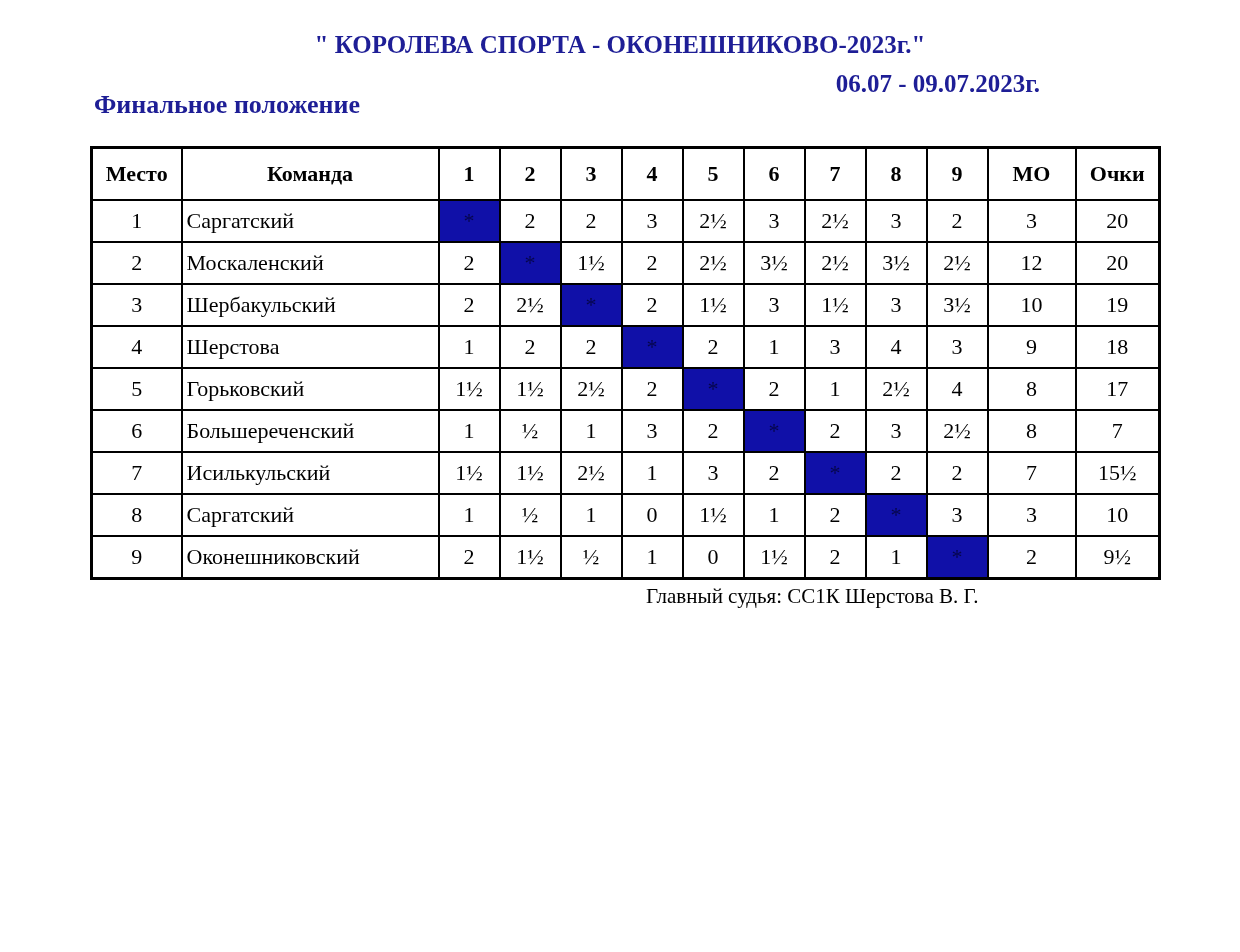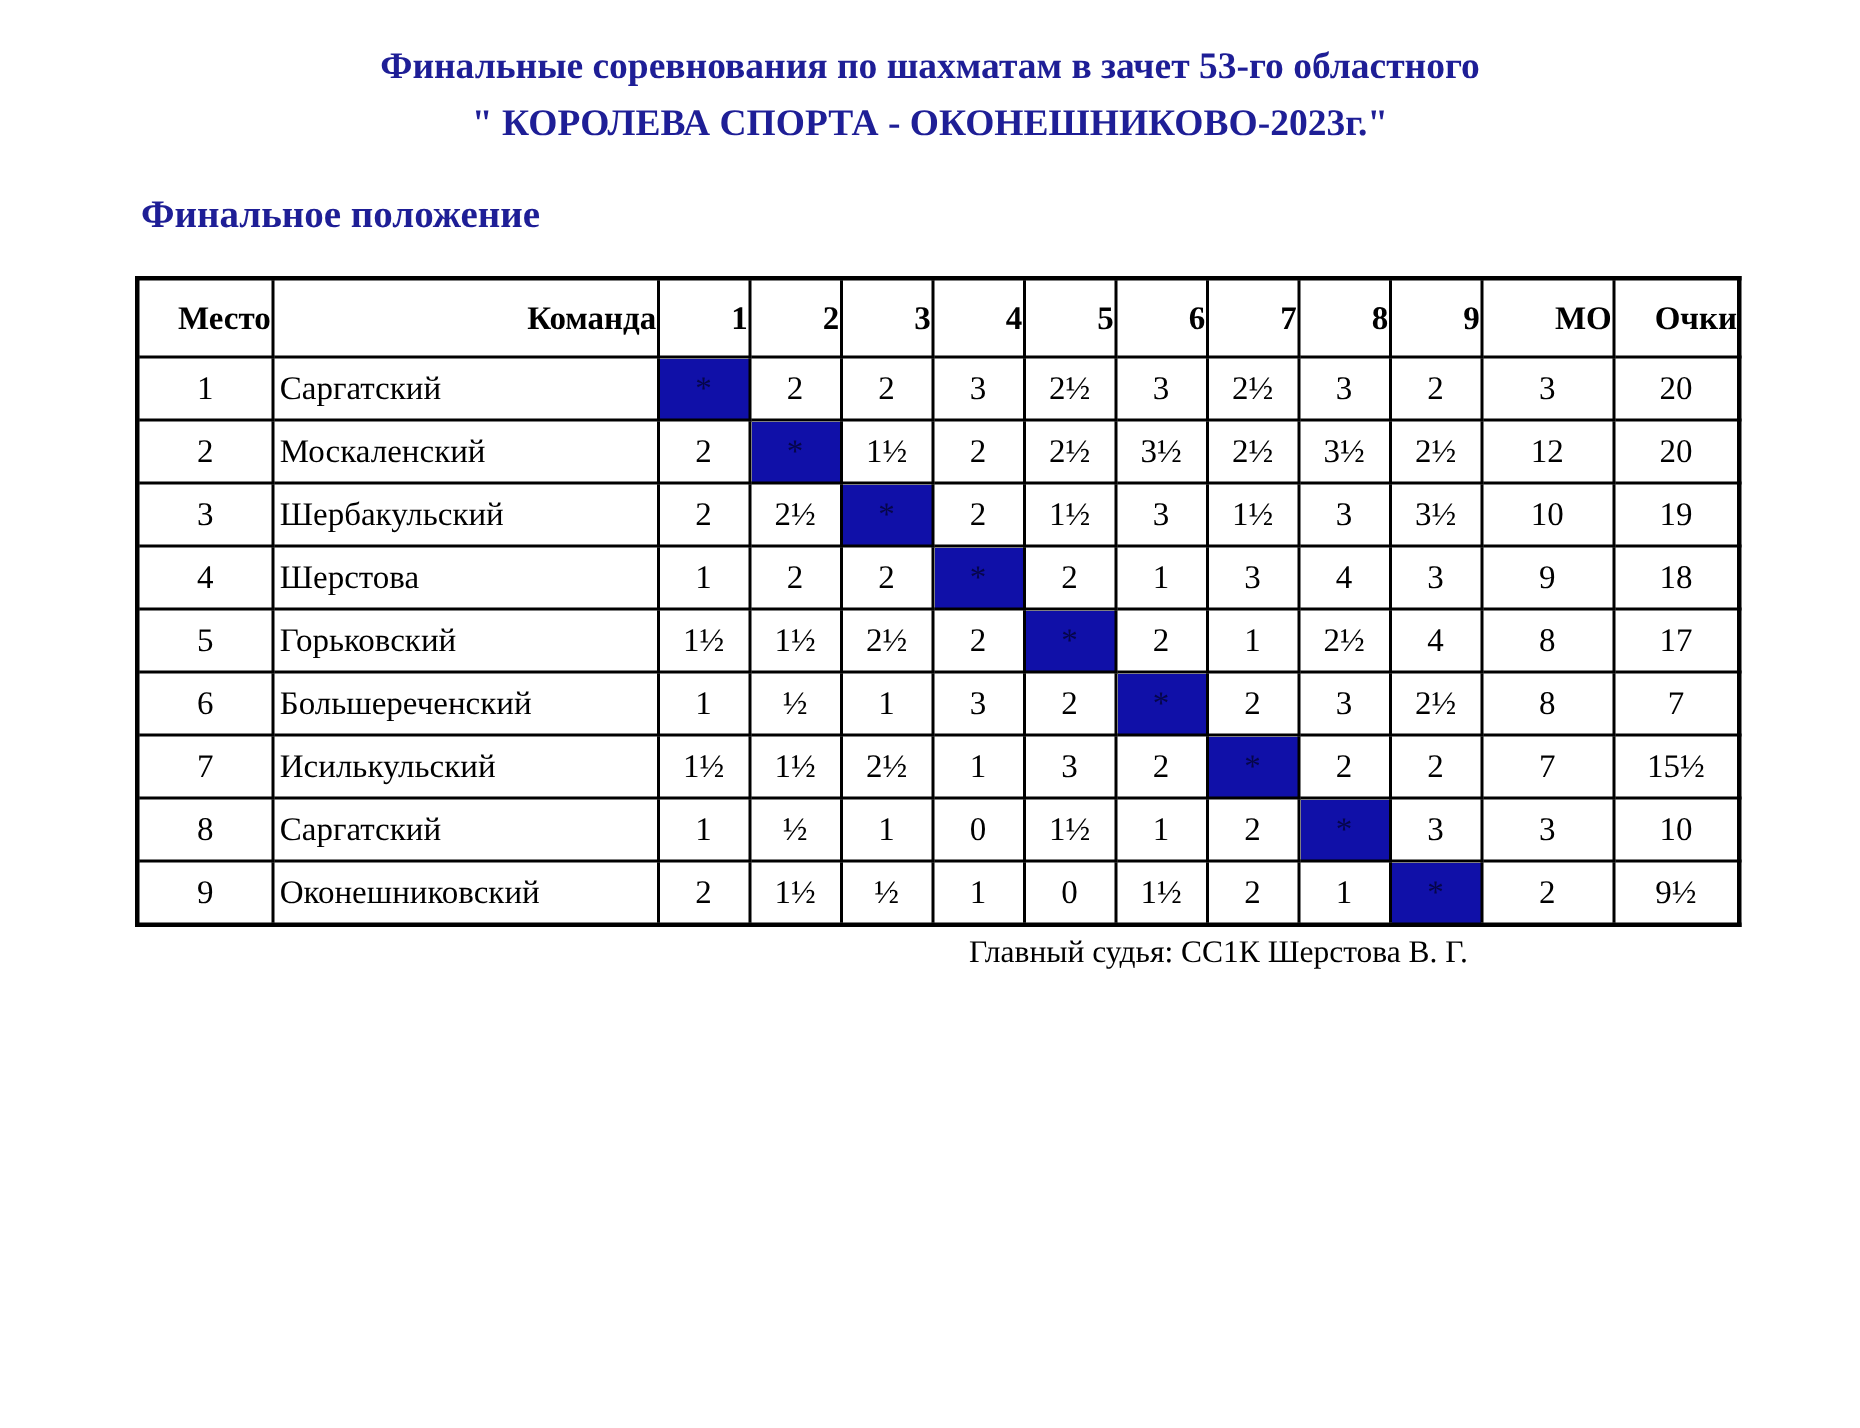--- a/index.html
+++ b/index.html
@@ -51,21 +51,21 @@
   }
   .crosstable th, .crosstable td {
     border: 2px solid #000;
     text-align: center;
     vertical-align: middle;
     font-size: 22px;
     padding: 0;
     overflow: hidden;
     white-space: nowrap;
   }
-  .crosstable th { font-weight: bold; height: 50px; text-align: right; }
+  .crosstable th { font-weight: bold; height: 50px; }
   .crosstable td { height: 40px; font-weight: normal; }
   .crosstable td.team { text-align: left; padding-left: 4px; }
   col.c-place { width: 90px; }
   col.c-team  { width: 257px; }
   col.c-num   { width: 61px; }
   col.c-mo    { width: 88px; }
   col.c-pts   { width: 84px; }
   td.diag {
     background: var(--diag, #1010a8);
     color: var(--star, #06064a);
@@ -74,25 +74,25 @@
     margin-top: 4px;
     margin-left: 646px;
     font-size: 21px;
     white-space: nowrap;
   }
 </style>
 </head>
 <body>
 
 <div class="title-block">
-  <div class="title-line">Финальные соревнования по шахматам в зачет 53-го областного</div>
   <div class="title-line">" КОРОЛЕВА СПОРТА - ОКОНЕШНИКОВО-2023г."</div>
 </div>
 
 <div class="meta">
+  <span class="date-range">06.07 - 09.07.2023г.</span>
   <span class="standings-label">Финальное положение</span>
 </div>
 
 <table class="crosstable">
   <colgroup>
     <col class="c-place">
     <col class="c-team">
     <col class="c-num">
       <col class="c-num">
       <col class="c-num">

